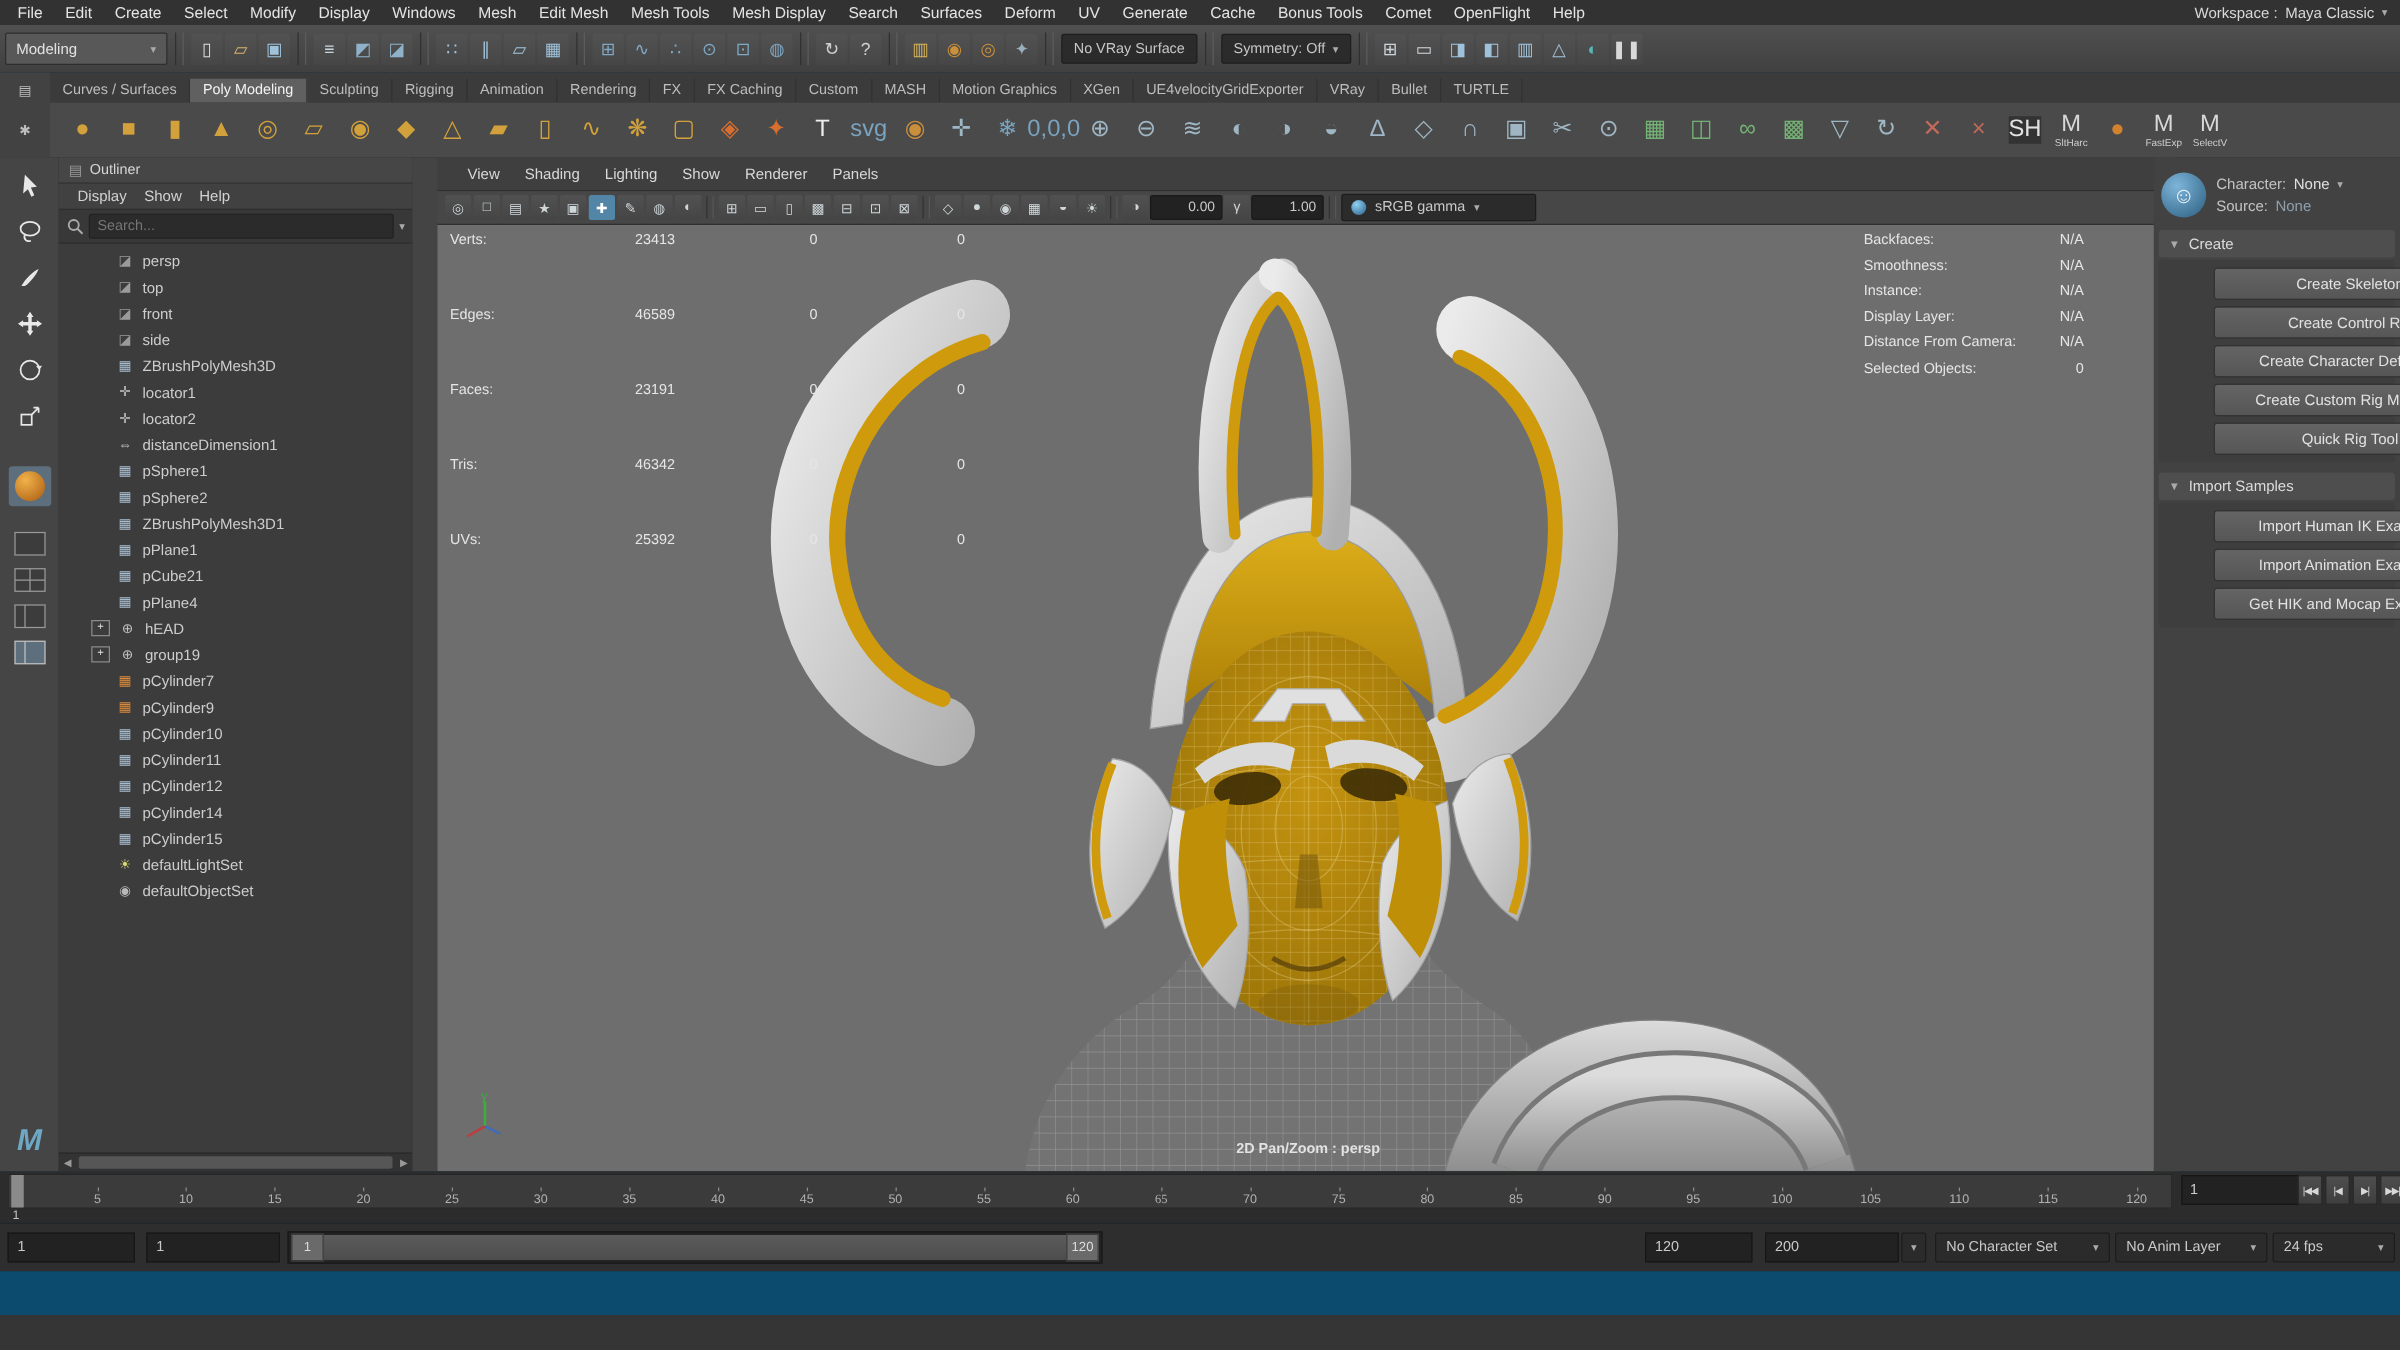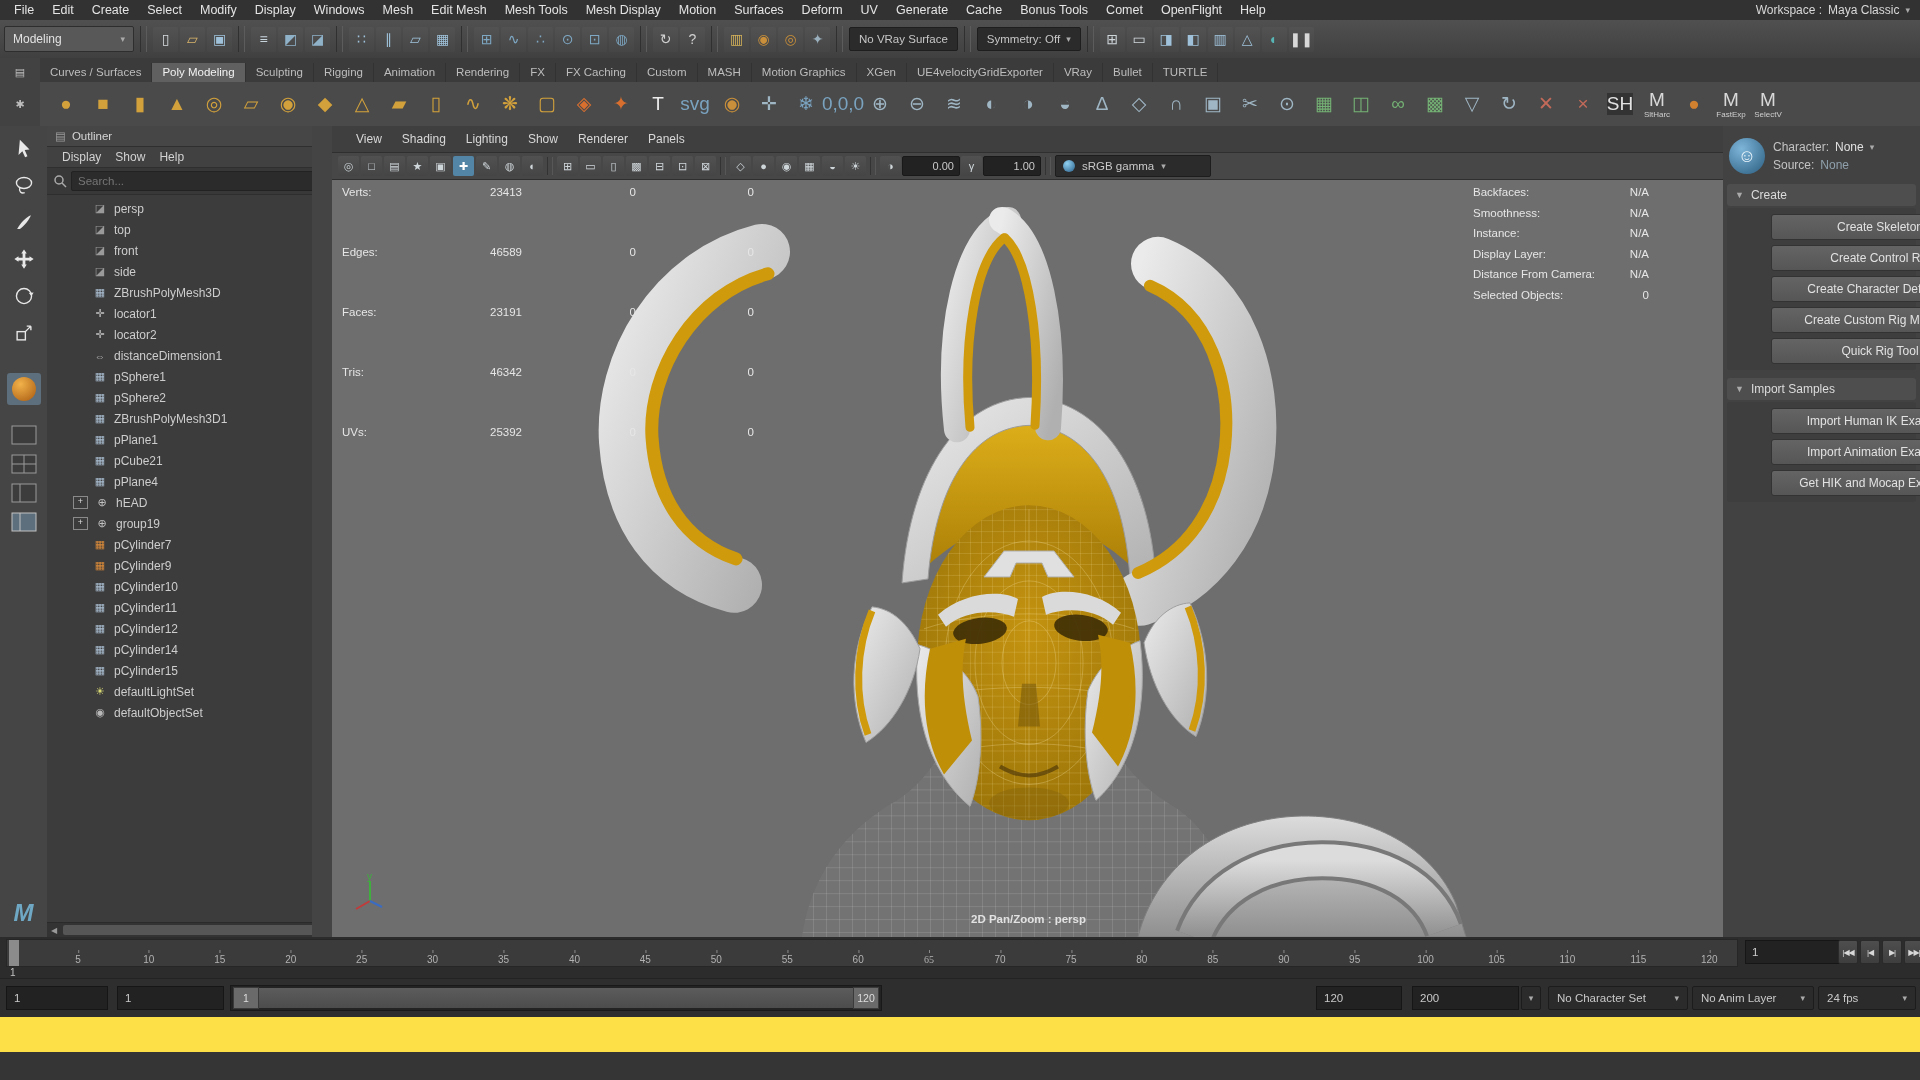--- a/index.html
+++ b/index.html
@@ -1,16 +1,16 @@
 <!DOCTYPE html>
 <html><head>
 <meta charset="utf-8">
 <style>
   html,body{margin:0;padding:0;background:#222;}
-  .app{position:relative;width:1920px;height:1080px;overflow:hidden;background:#fde047;
+  .app{position:relative;width:1920px;height:1080px;overflow:hidden;background:#0c4a6e;
        font-family:"Liberation Sans",sans-serif;color:#ccc;font-size:12px;-webkit-font-smoothing:antialiased;}
   .abs{position:absolute;}
 
   
   .menubar{left:0;top:0;right:0;height:20px;background:#323232;display:flex;align-items:center;
            padding-left:6px;border-bottom:1px solid #262626;}
   .menubar .menu-item{padding:0 8px;color:#e4e4e4;font-size:12.5px;cursor:default;white-space:nowrap;}
   .menubar .workspace{margin-left:auto;display:flex;align-items:center;gap:6px;padding-right:10px;color:#d8d8d8;}
   .caret{font-size:9px;color:#aaa;}
 
@@ -64,21 +64,21 @@
   .ol-tree{flex:1;overflow:hidden;padding-top:3px;}
   .tree-row{height:21px;display:flex;align-items:center;padding-left:26px;gap:6px;color:#cdcdcd;font-size:12px;white-space:nowrap;}
   .expander{width:11px;height:11px;border:1px solid #8a8a8a;font-size:9px;line-height:9px;text-align:center;color:#ddd;flex:none;}
   .no-expander{width:13px;flex:none;}
   .tree-ico{width:16px;text-align:center;font-size:11px;color:#a9bdd0;flex:none;}
   .ol-scroll{height:14px;background:#333;display:flex;align-items:center;border-top:1px solid #2a2a2a;}
   .ol-scroll .arrow{width:14px;text-align:center;font-size:8px;color:#999;}
   .ol-thumb{height:10px;flex:1;margin:0 2px;background:#565656;border-radius:2px;}
 
   
-  .viewport{left:312px;top:0;bottom:0;width:1393px;background:#444;display:flex;flex-direction:column;border-right:1px solid #2c2c2c;padding-left:20px;}
+  .viewport{left:330px;top:0;bottom:0;width:1393px;background:#444;display:flex;flex-direction:column;border-right:1px solid #2c2c2c;padding-left:20px;}
   .vp-menus{height:26px;background:#3f3f3f;display:flex;align-items:center;padding-left:14px;gap:2px;border-bottom:1px solid #2f2f2f;}
   .vp-menus span{padding:0 10px;color:#d8d8d8;font-size:12px;}
   .vp-toolbar{height:26px;background:#474747;display:flex;align-items:center;gap:1px;padding:0 6px;border-bottom:1px solid #2f2f2f;}
   .vp-icon{width:21px;height:20px;display:flex;align-items:center;justify-content:center;font-size:11px;color:#cfd6da;
            background:linear-gradient(#515151,#454545);border-radius:2px;}
   .vp-icon.active{background:#5285a6;color:#fff;}
   .vp-sep{width:4px;height:18px;margin:0 3px;border-left:1px solid #333;border-right:1px solid #575757;}
   .vp-num{width:46px;height:18px;background:#222;border:1px solid #191919;color:#c9c9c9;font-size:11px;
           display:flex;align-items:center;justify-content:flex-end;padding:0 5px;border-radius:2px;}
   .vp-select{height:20px;background:#2b2b2b;border:1px solid #1d1d1d;border-radius:2px;color:#c9c9c9;
@@ -168,21 +168,21 @@
         <span class="menu-item">Windows</span>
 
         <span class="menu-item">Mesh</span>
 
         <span class="menu-item">Edit Mesh</span>
 
         <span class="menu-item">Mesh Tools</span>
 
         <span class="menu-item">Mesh Display</span>
 
-        <span class="menu-item">Motion</span>
+        <span class="menu-item">Search</span>
 
         <span class="menu-item">Surfaces</span>
 
         <span class="menu-item">Deform</span>
 
         <span class="menu-item">UV</span>
 
         <span class="menu-item">Generate</span>
 
         <span class="menu-item">Cache</span>

